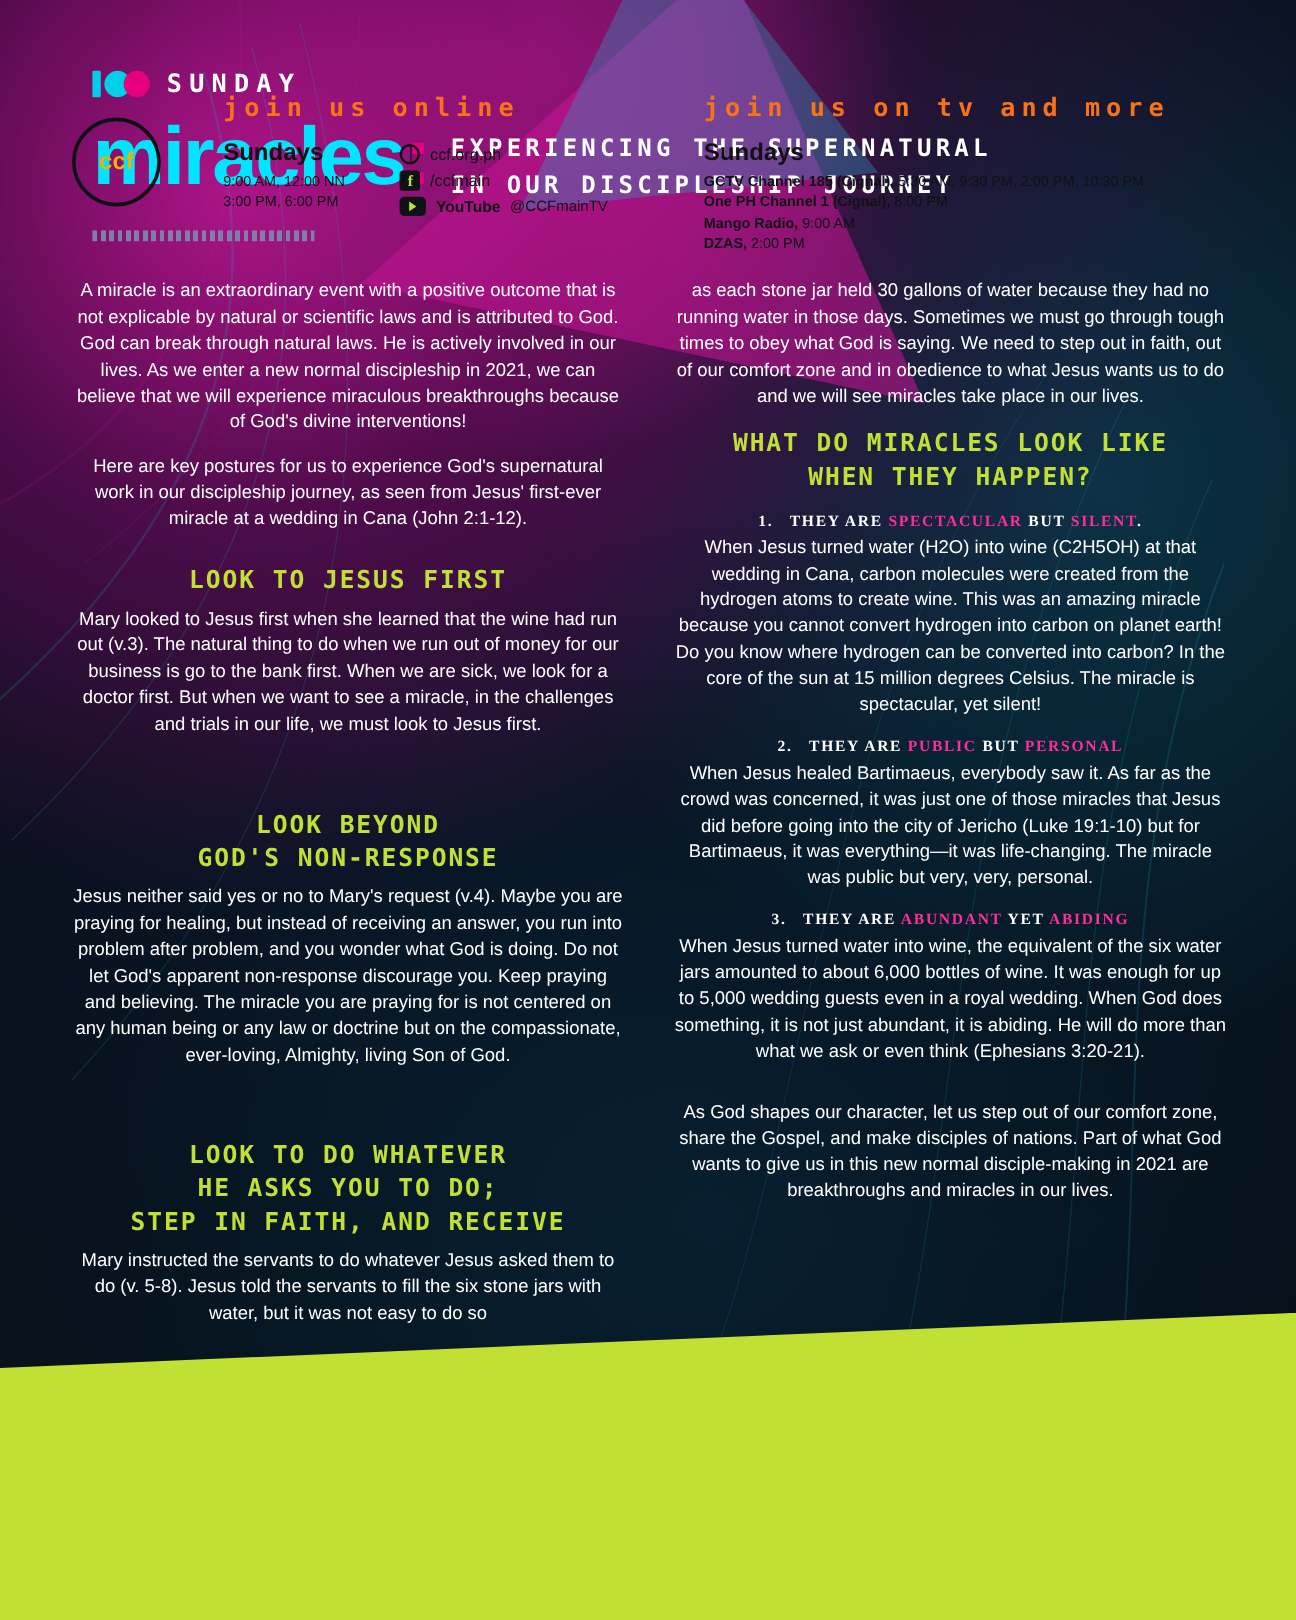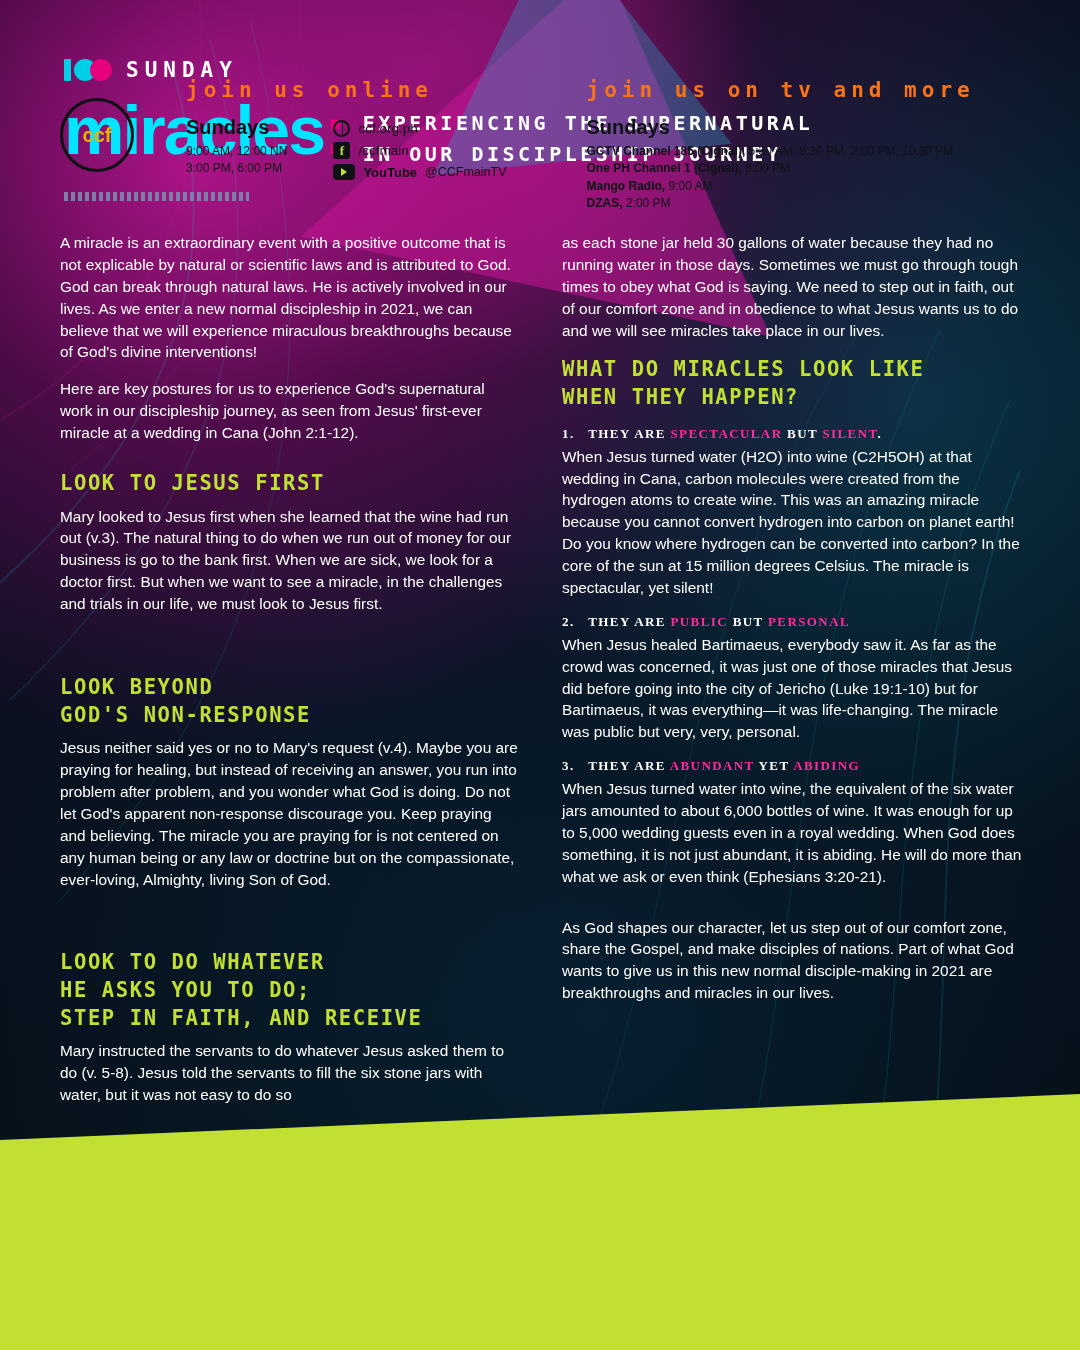--- a/index.html
+++ b/index.html
@@ -39,21 +39,21 @@
     position: absolute;
     top: -80px; left: 420px;
     width: 0; height: 0;
     border-left: 150px solid transparent;
     border-right: 150px solid transparent;
     border-bottom: 240px solid rgba(40,160,200,0.35);
     transform: rotate(-6deg);
   }
 
   
-  .header { position: absolute; top: 0; left: 4px; right: 0; padding: 58px 60px 0 60px; }
+  .header { position: absolute; top: 0; left: 17px; right: 0; padding: 58px 60px 0 60px; }
   .brandrow { display: flex; align-items: center; gap: 14px; }
   .logo-ico { display: flex; align-items: center; gap: 3px; }
   .logo-ico .bar { width: 7px; height: 22px; background: #00cfe8; border-radius: 1px; }
   .logo-ico .dot { width: 22px; height: 22px; border-radius: 50%; background: #00cfe8; }
   .logo-ico .dot2 { width: 22px; height: 22px; border-radius: 50%; background: #e6007e; margin-left: -9px; }
   .sunday {
     font-family: "DejaVu Sans Mono", monospace;
     color: #ffffff; font-size: 21px; letter-spacing: 6px; font-weight: bold;
   }
   .titlerow { display: flex; align-items: flex-start; gap: 18px; margin-top: 14px; }
@@ -78,21 +78,21 @@
   .rule {
     margin-top: 22px;
     width: 185px; height: 9px;
     background: repeating-linear-gradient(90deg, #7d7fa8 0 4px, transparent 4px 7px);
   }
 
   
   .cols {
     position: absolute;
     top: 232px; left: 60px; right: 58px;
-    display: flex; gap: 42px;
+    display: flex; gap: 42px; text-align: center;
   }
   .col { width: 460px; }
   p {
     color: #ffffff;
     font-size: 15.4px;
     line-height: 1.42;
     margin-bottom: 15px;
   }
   h2 {
     font-family: "DejaVu Sans Mono", monospace;

